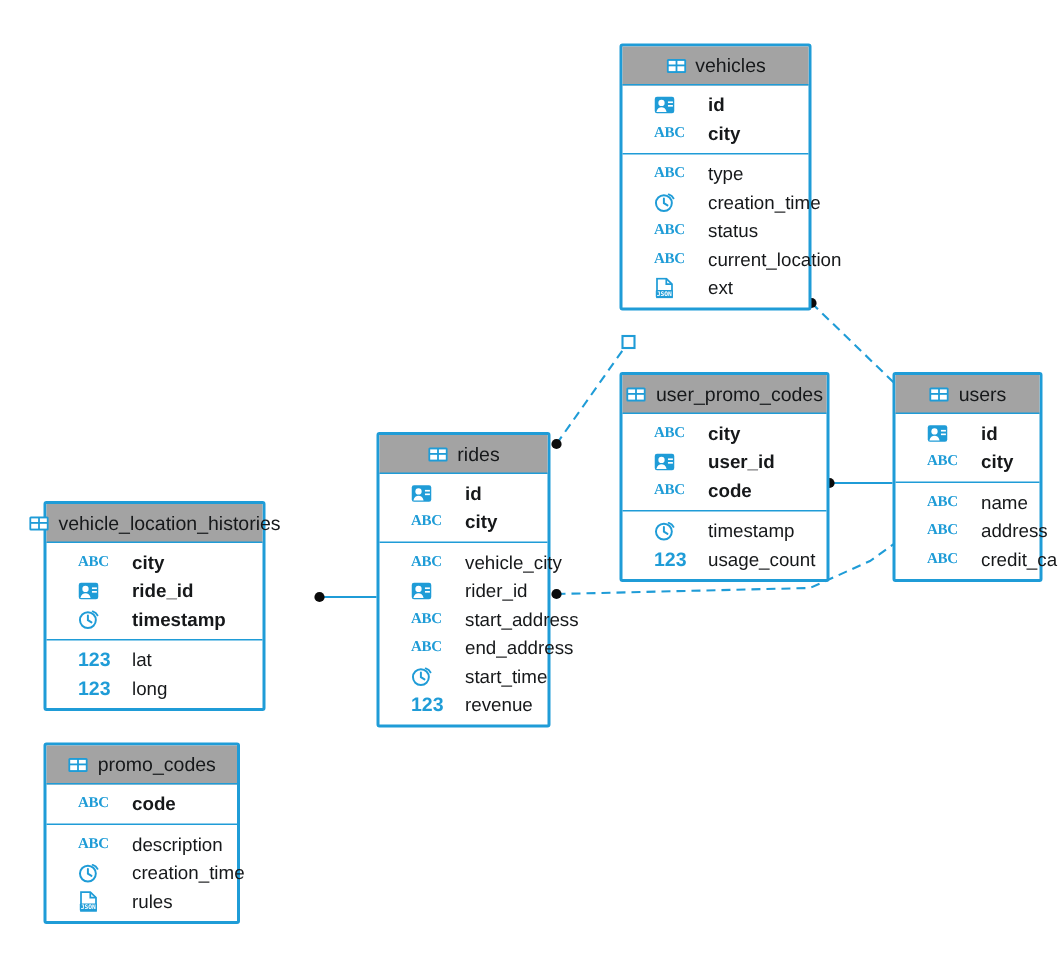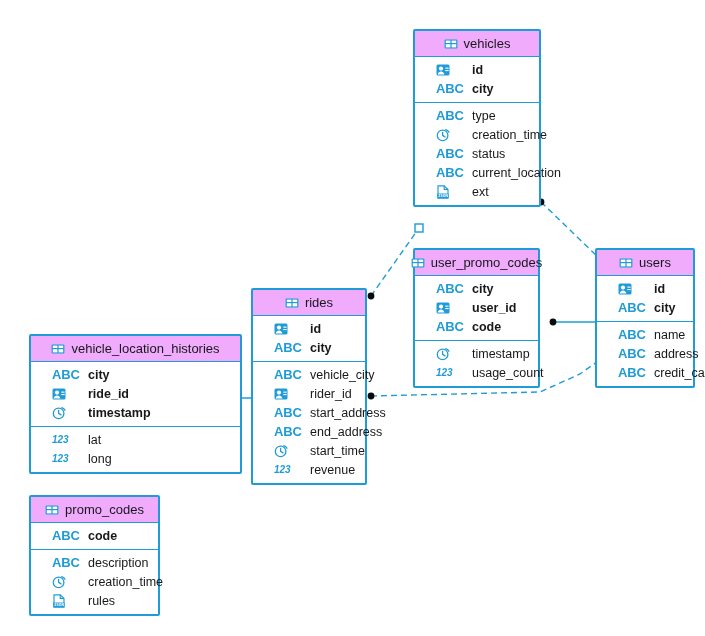--- a/index.html
+++ b/index.html
@@ -16,47 +16,47 @@
   .table-node{
     position:absolute;
     box-sizing:border-box;
     background:#ffffff;
     border:2px solid #1f9cd7;
     border-radius:2px;
   }
   .tbl-title{
     height:25px;
     display:flex;align-items:center;justify-content:center;gap:6px;
-    background:#f0abfc;
+    background:#a3a3a3;
     border-bottom:1px solid #1f9cd7;
     font-size:13px;color:#16181a;
     white-space:nowrap;
   }
   .tbl-section{padding:3px 0 4px 0;}
   .tbl-section.pk{border-bottom:1.5px solid #1f9cd7;}
   .col-row{
     display:flex;align-items:center;gap:22px;
     height:19px;padding:0 21px;
     font-size:12.5px;color:#16181a;
     white-space:nowrap;
   }
   .col-row.key{font-weight:bold;}
 
   .ic{flex:0 0 auto;display:inline-block;width:14px;height:14px;position:relative;line-height:0;}
   .ic svg{display:block;width:14px;height:14px;}
   .ic-txt{
-    font-family:Liberation Sans, sans-serif;
-    font-size:13px;font-weight:bold;color:#1f9cd7;
+    font-family:Liberation Serif, serif;
+    font-size:10px;font-weight:bold;color:#1f9cd7;
     letter-spacing:-0.2px;line-height:14px;
     display:block;width:14px;text-align:right;
   }
   .ic-num{
     font-family:"Liberation Sans","DejaVu Sans",sans-serif;
-    font-size:10px;font-weight:bold;color:#1f9cd7;
-    line-height:14px;display:block;width:14px;text-align:center;font-style:italic;
+    font-size:13px;font-weight:bold;color:#1f9cd7;
+    line-height:14px;display:block;width:14px;text-align:center;
   }
 </style>
 </head>
 <body>
 
 <div id="canvas">
   <svg id="links" viewBox="0 0 705 636" xmlns="http://www.w3.org/2000/svg">
       <g>
         <polyline points="213,398 251,398" fill="none" stroke="#1f9cd7" stroke-width="1.4"></polyline>
         <circle cx="213" cy="398" r="3.4" fill="#0b0b0b"></circle>
@@ -149,21 +149,21 @@
               <path d="M2 0.8h6.2L12 4.4v8.8H2z" fill="#fff" stroke="#1f9cd7" stroke-width="1.15"></path>
               <path d="M8.2 0.8v3.6H12" fill="none" stroke="#1f9cd7" stroke-width="1.15"></path>
               <rect x="1.2" y="8.4" width="11.4" height="4.8" rx="0.6" fill="#1f9cd7"></rect>
               <text x="6.9" y="12.2" font-family="DejaVu Sans Mono, monospace" font-size="4.2" font-weight="bold" fill="#fff" text-anchor="middle">JSON</text>
             </svg>
           </span>
           <span>ext</span>
         </div>
       </div>
     </div>
-    <div class="table-node" style="left: 413px; top: 248px; width: 127px;">
+    <div class="table-node" style="left: 413px; top: 248px; width: 140px;">
       <div class="tbl-title">
         <span class="ic">
           <svg viewBox="0 0 14 14">
             <rect x="0.6" y="2.4" width="12.8" height="9.2" rx="1" fill="#1f9cd7"></rect>
             <rect x="1.8" y="3.6" width="4.6" height="2.4" fill="#fff"></rect>
             <rect x="7.6" y="3.6" width="4.6" height="2.4" fill="#fff"></rect>
             <rect x="1.8" y="7.2" width="4.6" height="3.2" fill="#fff"></rect>
             <rect x="7.6" y="7.2" width="4.6" height="3.2" fill="#fff"></rect>
           </svg>
         </span>
@@ -343,21 +343,21 @@
           <span>start_time</span>
         </div>
         <div class="col-row">
           <span class="ic">
             <span class="ic-num">123</span>
           </span>
           <span>revenue</span>
         </div>
       </div>
     </div>
-    <div class="table-node" style="left: 29px; top: 334px; width: 213px;">
+    <div class="table-node" style="left: 29px; top: 334px; width: 148px;">
       <div class="tbl-title">
         <span class="ic">
           <svg viewBox="0 0 14 14">
             <rect x="0.6" y="2.4" width="12.8" height="9.2" rx="1" fill="#1f9cd7"></rect>
             <rect x="1.8" y="3.6" width="4.6" height="2.4" fill="#fff"></rect>
             <rect x="7.6" y="3.6" width="4.6" height="2.4" fill="#fff"></rect>
             <rect x="1.8" y="7.2" width="4.6" height="3.2" fill="#fff"></rect>
             <rect x="7.6" y="7.2" width="4.6" height="3.2" fill="#fff"></rect>
           </svg>
         </span>

